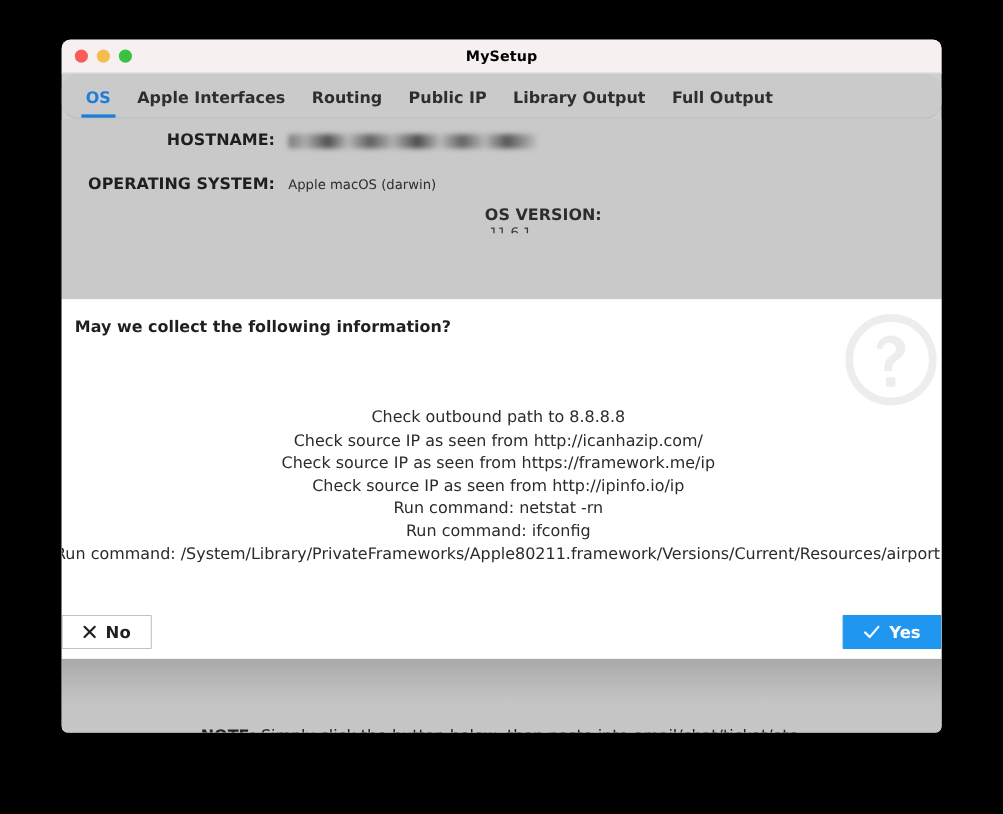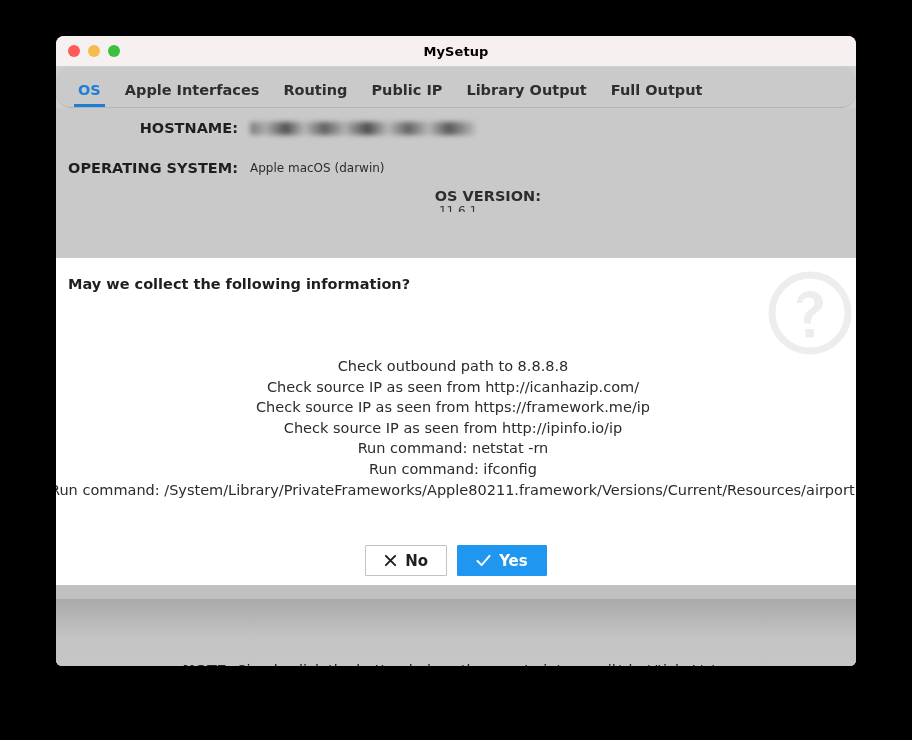--- a/index.html
+++ b/index.html
@@ -104,21 +104,21 @@
   
   .infopanel {
     position: relative;
     height: 558px;
     background: linear-gradient(180deg, #c9c9c9 0%, #c9c9c9 55%, #bcbcbc 100%);
   }
   .inforow {
     display: flex;
     align-items: center;
     height: 40px;
-    padding-left: 4px;
+    padding-left: 16px;
   }
   .infolabel {
     width: 190px;
     text-align: right;
     padding-right: 12px;
     box-sizing: border-box;
     font-size: 14.5px;
     font-weight: bold;
     color: #1f1f1f;
   }
@@ -138,21 +138,21 @@
     border-radius: 3px;
   }
   .inforow.clipped { height: 24px; overflow: hidden; flex-direction: column; }
   .inforow.clipped .infolabel,
   .inforow.clipped .infovalue { opacity: .92; }
 
   
   .dialog {
     position: absolute;
     left: 0;
-    top: 150px;
+    top: 164px;
     width: 800px;
     height: 327px;
     background: #ffffff;
     overflow: hidden;
   }
   .dialog-question {
     position: absolute;
     left: 12px;
     top: 18px;
     font-size: 14.5px;
@@ -182,21 +182,21 @@
     line-height: 20.6px;
     white-space: nowrap;
     overflow: visible;
   }
   .dialog-buttons {
     position: absolute;
     left: 0;
     right: 0;
     top: 287px;
     display: flex;
-    justify-content: center;
+    justify-content: space-between;
     gap: 10px;
   }
   .btn {
     display: inline-flex;
     align-items: center;
     justify-content: center;
     gap: 8px;
     font-size: 15px;
     font-weight: bold;
     height: 31px;

